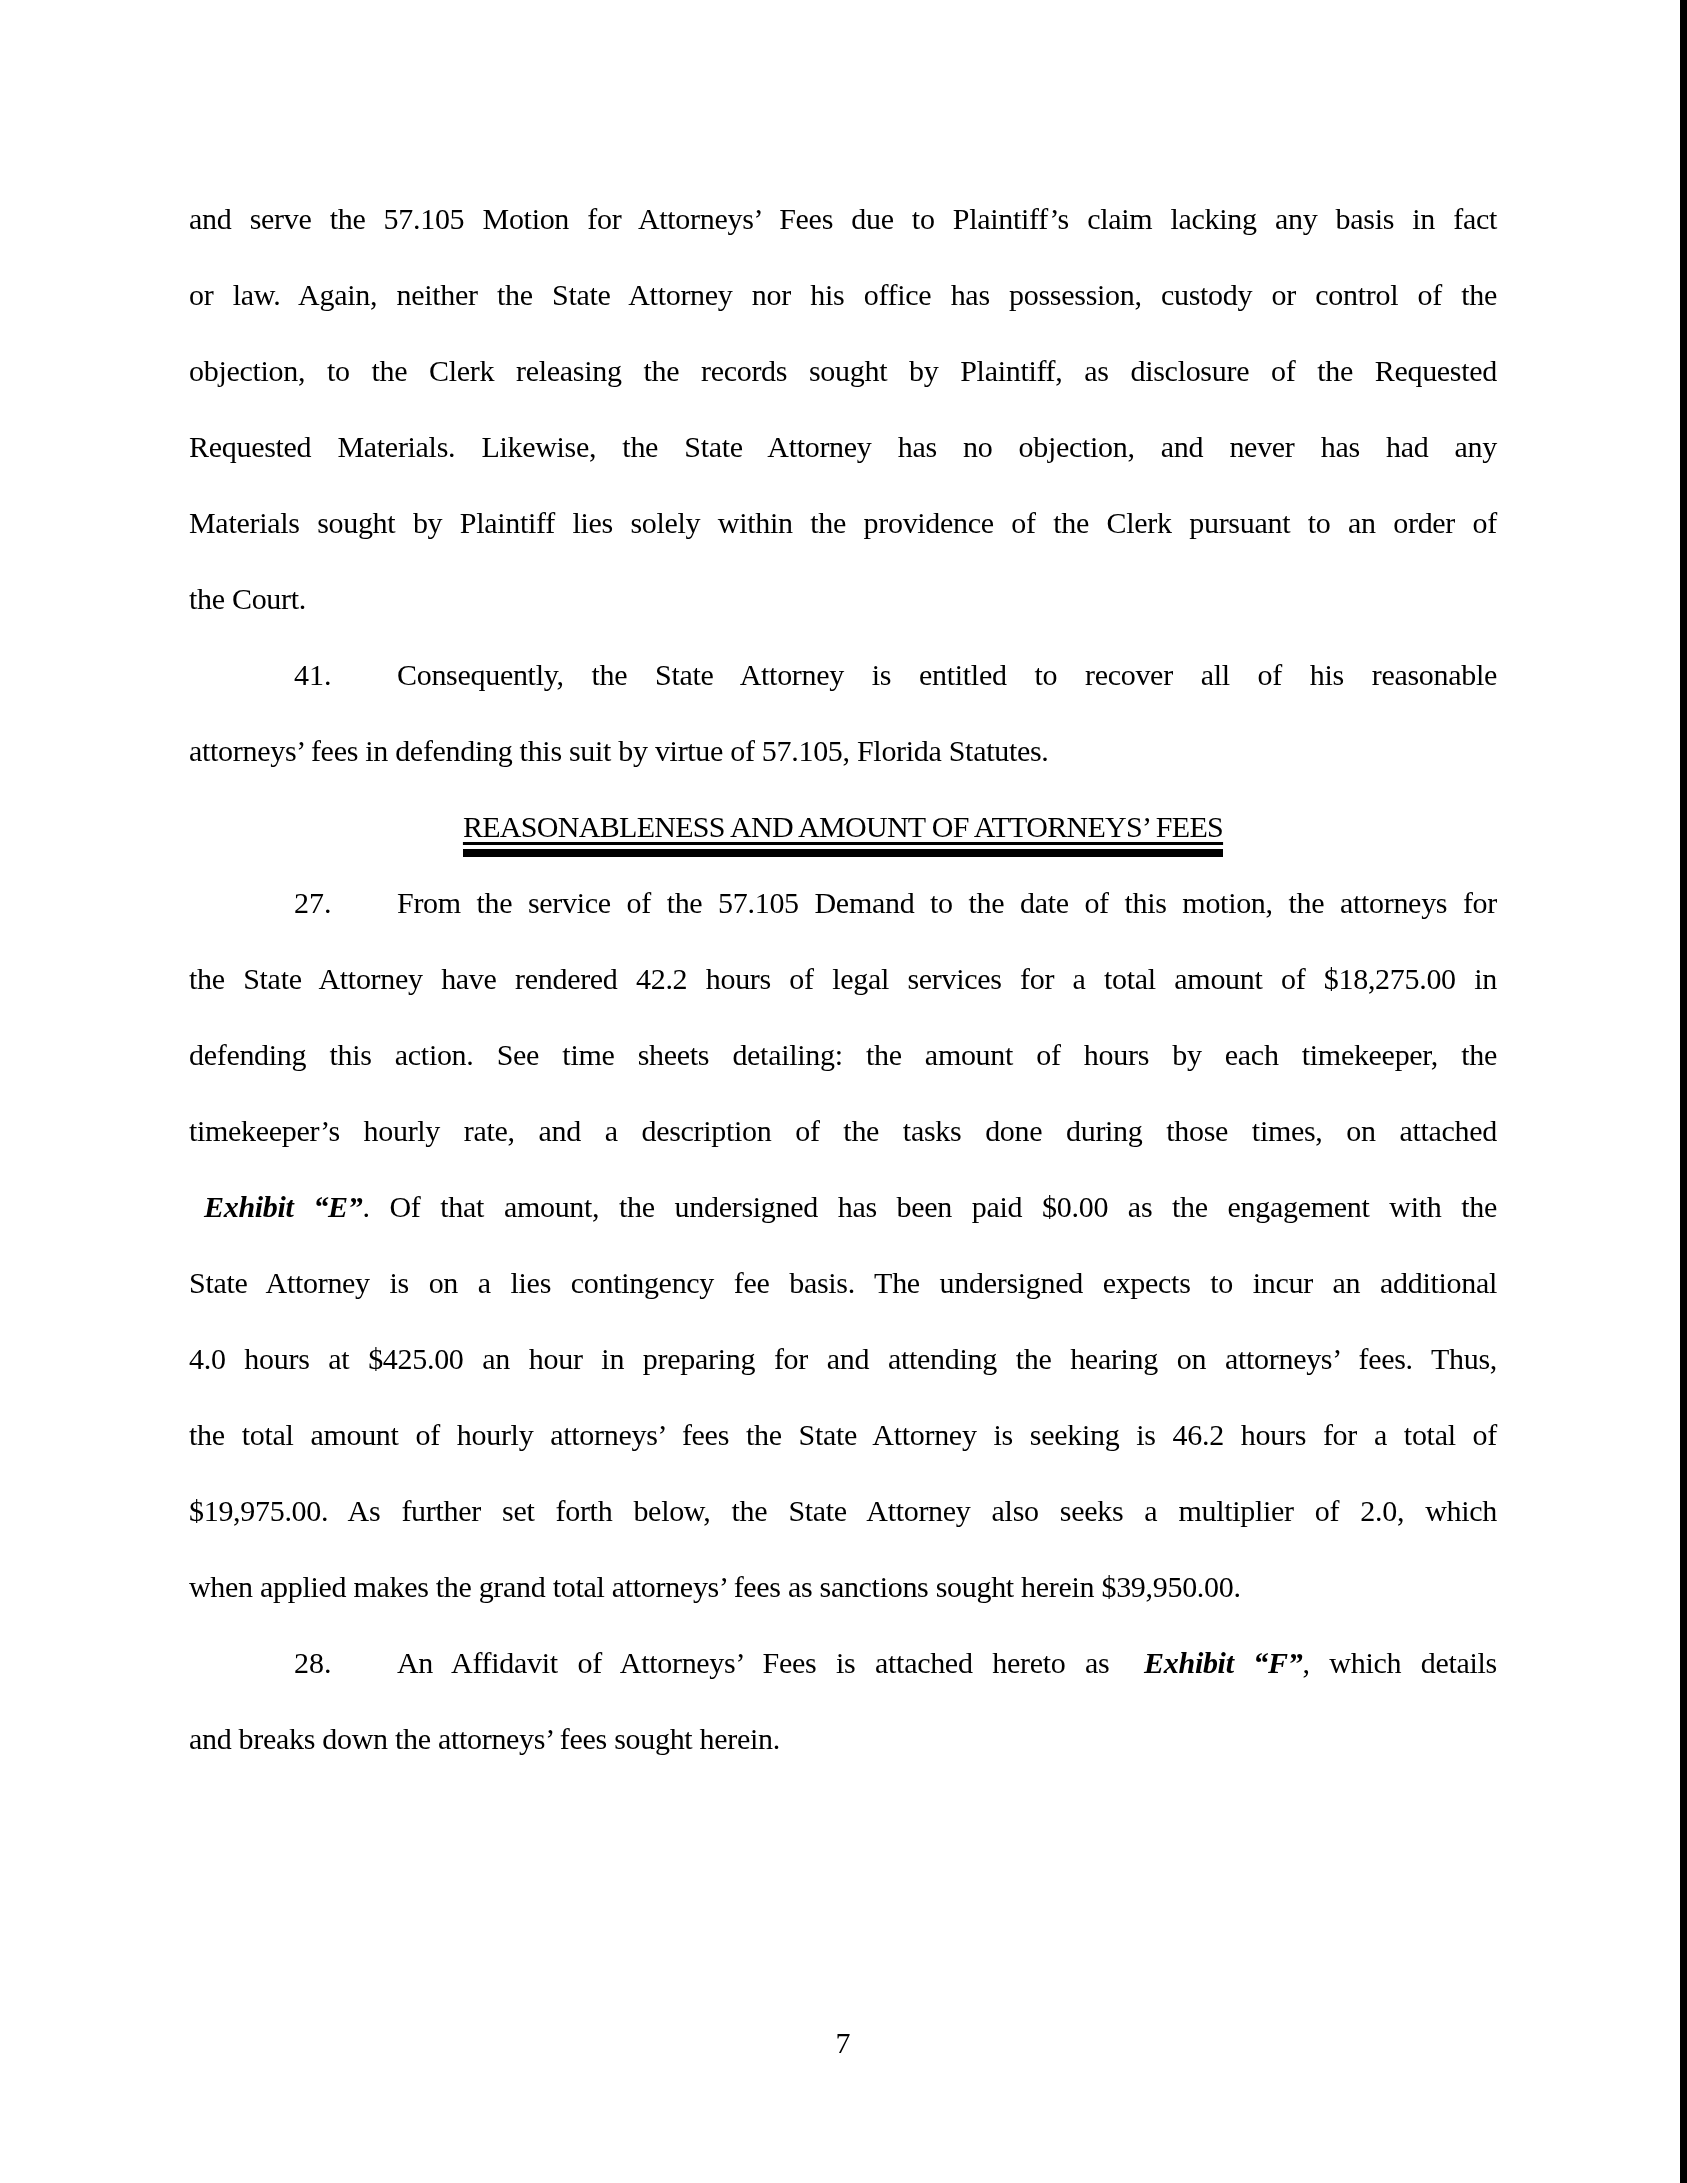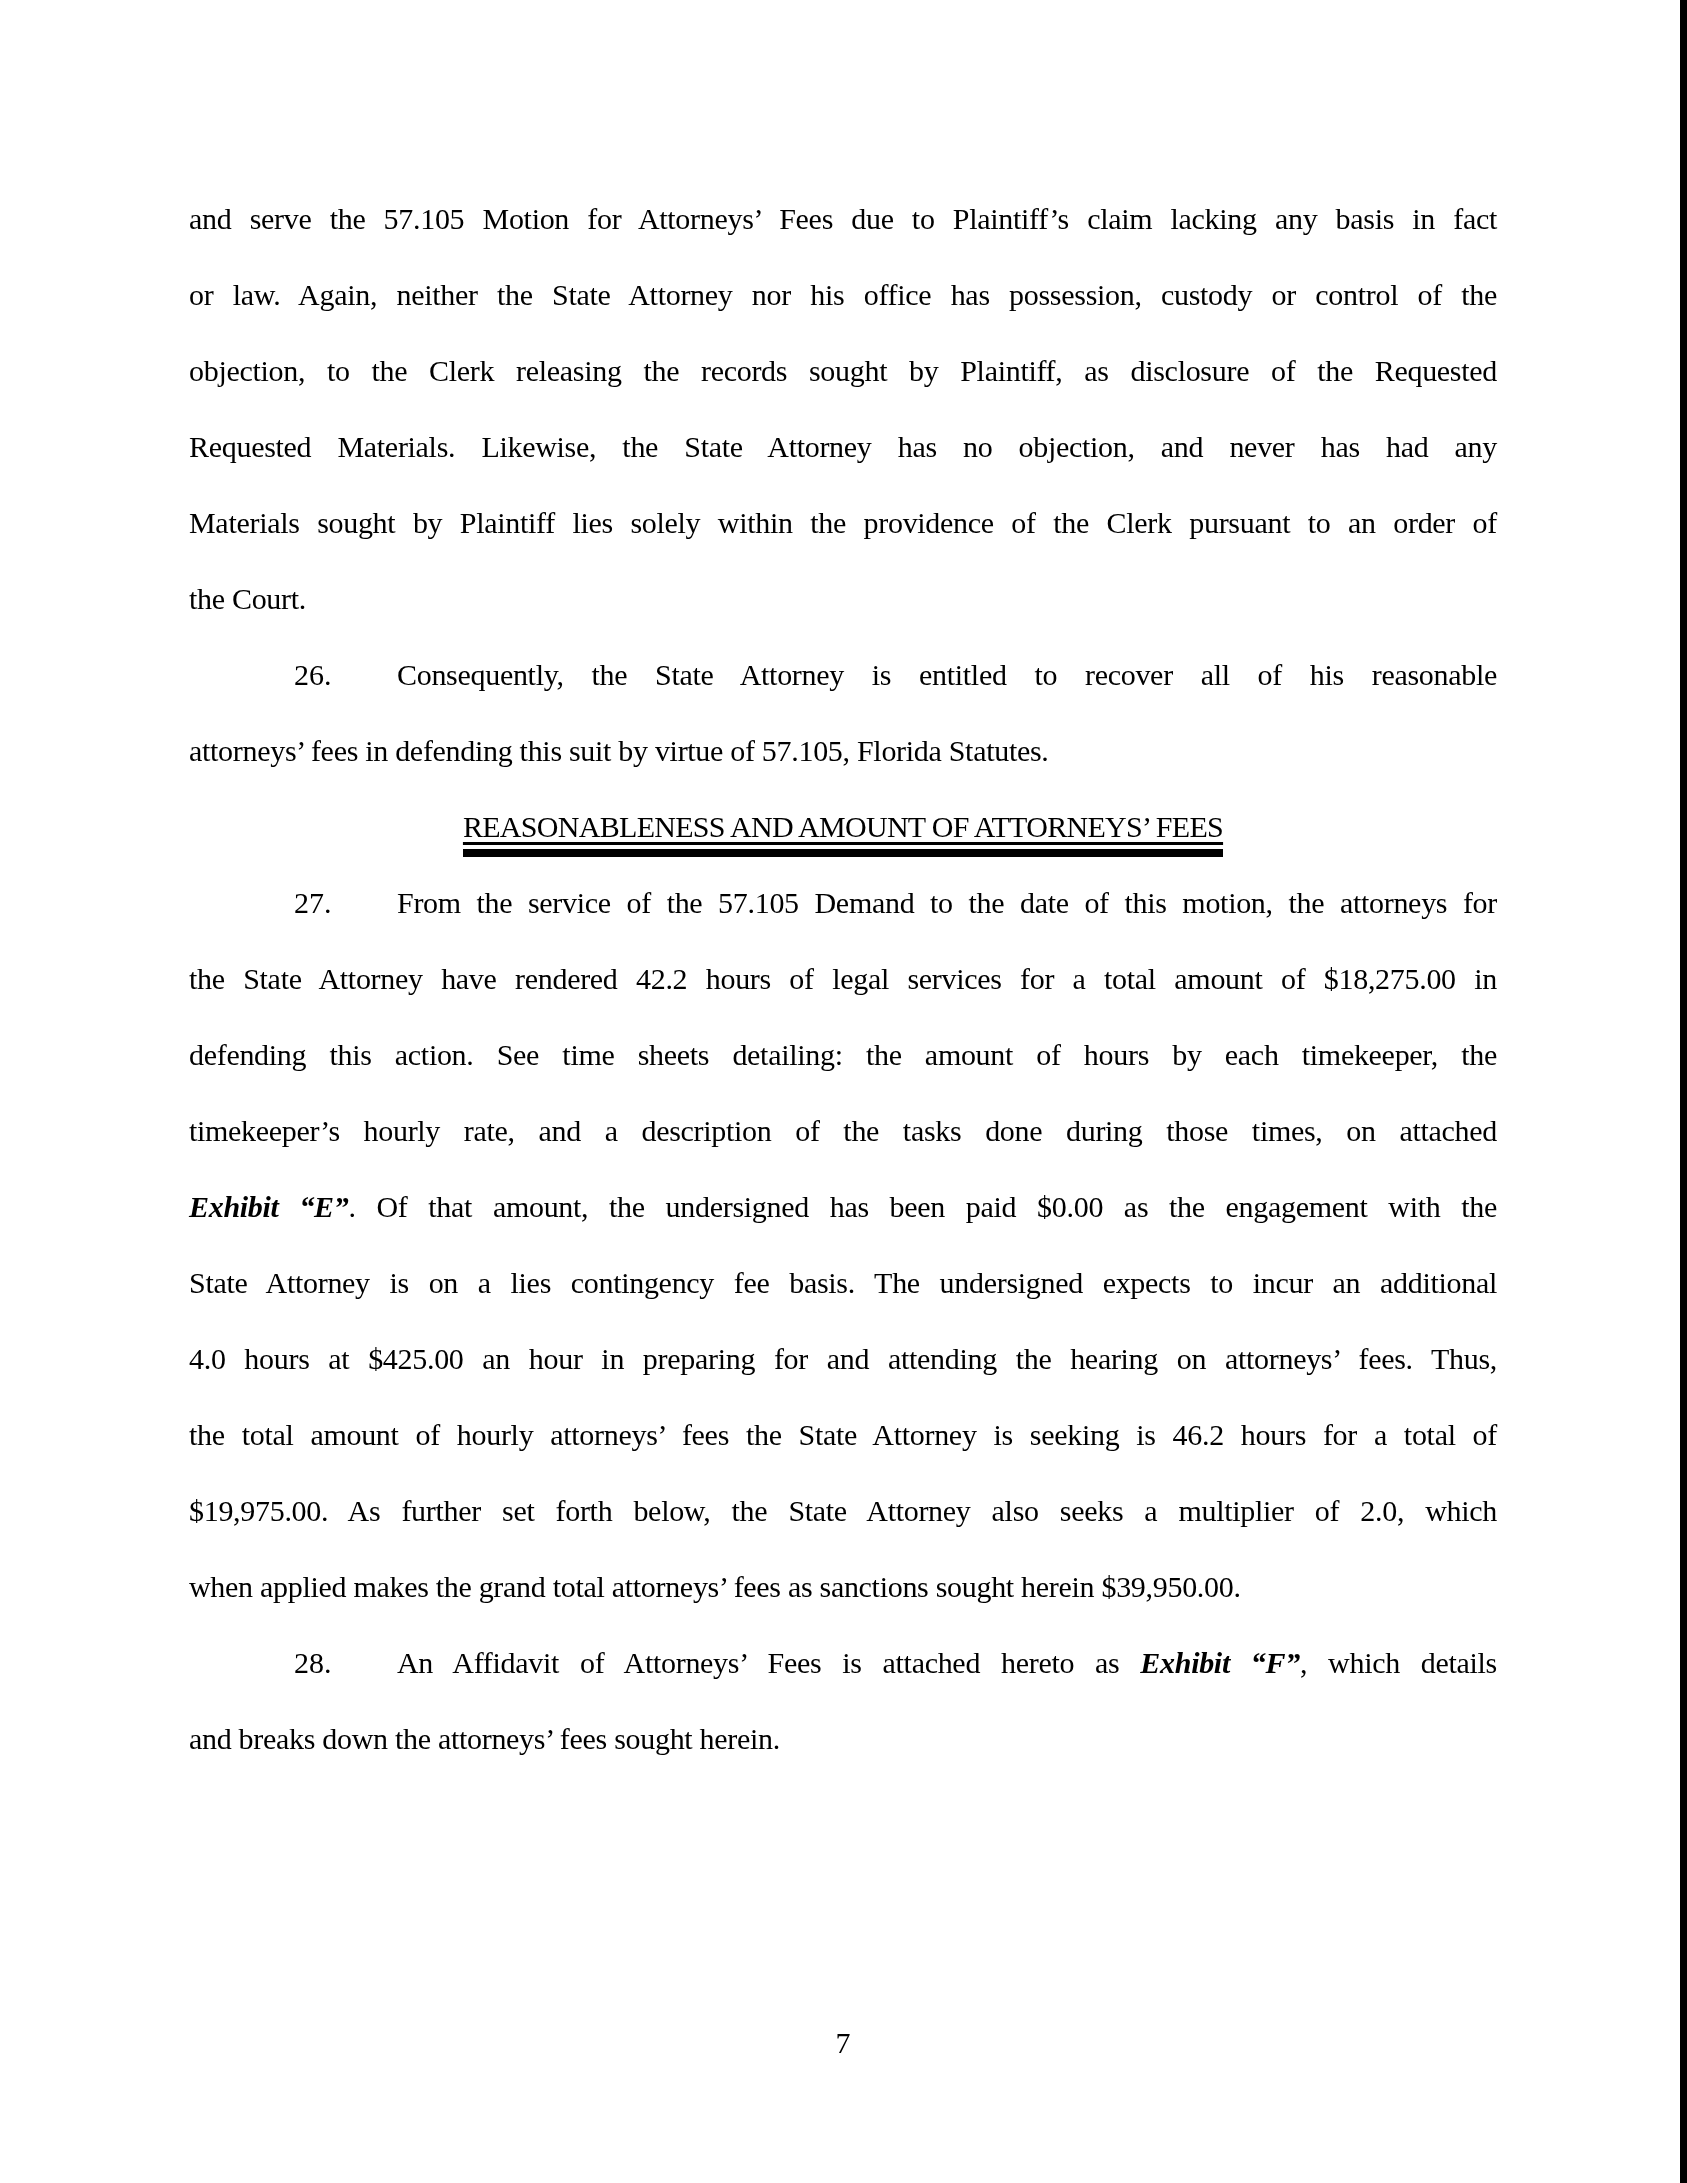--- a/index.html
+++ b/index.html
@@ -28,21 +28,21 @@
   .j {
     text-align:justify;
     text-align-last:justify;
     -moz-text-align-last:justify;
   }
   .ind { padding-left:105px; }
   .pnum {
     display:inline-block; width:103px; letter-spacing:0;
     text-align:left;
   }
-  .bi { font-weight:bold; font-style:italic; }
+  .bi { font-weight:bold; font-style:italic;margin-left:15px; }
   .ctr { text-align:center; text-align-last:center; }
   .heading {
     font-weight:normal;
     letter-spacing:-0.7px;
     text-decoration:underline;
     text-decoration-thickness:3.3px;
     text-underline-offset:4.6px;
     border-bottom:8.6px solid #000000;
     padding-bottom:6px;
   }
@@ -57,21 +57,21 @@
 <div class="page">
   <div class="scan-strip"></div>
 
   <div class="content">
     <div class="ln j"><span>and serve the 57.105 Motion for Attorneys’ Fees due to Plaintiff’s claim lacking any basis in fact</span></div>
     <div class="ln j"><span>or law. Again, neither the State Attorney nor his office has possession, custody or control of the</span></div>
     <div class="ln j"><span>objection, to the Clerk releasing the records sought by Plaintiff, as disclosure of the Requested</span></div>
     <div class="ln j"><span>Requested Materials. Likewise, the State Attorney has no objection, and never has had any</span></div>
     <div class="ln j"><span>Materials sought by Plaintiff lies solely within the providence of the Clerk pursuant to an order of</span></div>
     <div class="ln"><span>the Court.</span></div>
-    <div class="ln j ind"><span class="pnum">26.</span><span>Consequently, the State Attorney is entitled to recover all of his reasonable</span></div>
+    <div class="ln j ind"><span class="pnum">41.</span><span>Consequently, the State Attorney is entitled to recover all of his reasonable</span></div>
     <div class="ln"><span>attorneys’ fees in defending this suit by virtue of 57.105, Florida Statutes.</span></div>
     <div class="ln ctr"><span class="heading">REASONABLENESS AND AMOUNT OF ATTORNEYS’ FEES</span></div>
     <div class="ln j ind"><span class="pnum">27.</span><span>From the service of the 57.105 Demand to the date of this motion, the attorneys for</span></div>
     <div class="ln j"><span>the State Attorney have rendered 42.2 hours of legal services for a total amount of $18,275.00 in</span></div>
     <div class="ln j"><span>defending this action. See time sheets detailing: the amount of hours by each timekeeper, the</span></div>
     <div class="ln j"><span>timekeeper’s hourly rate, and a description of the tasks done during those times, on attached</span></div>
     <div class="ln j"><span class="bi">Exhibit “E”</span><span>. Of that amount, the undersigned has been paid $0.00 as the engagement with the</span></div>
     <div class="ln j"><span>State Attorney is on a lies contingency fee basis. The undersigned expects to incur an additional</span></div>
     <div class="ln j"><span>4.0 hours at $425.00 an hour in preparing for and attending the hearing on attorneys’ fees. Thus,</span></div>
     <div class="ln j"><span>the total amount of hourly attorneys’ fees the State Attorney is seeking is 46.2 hours for a total of</span></div>

